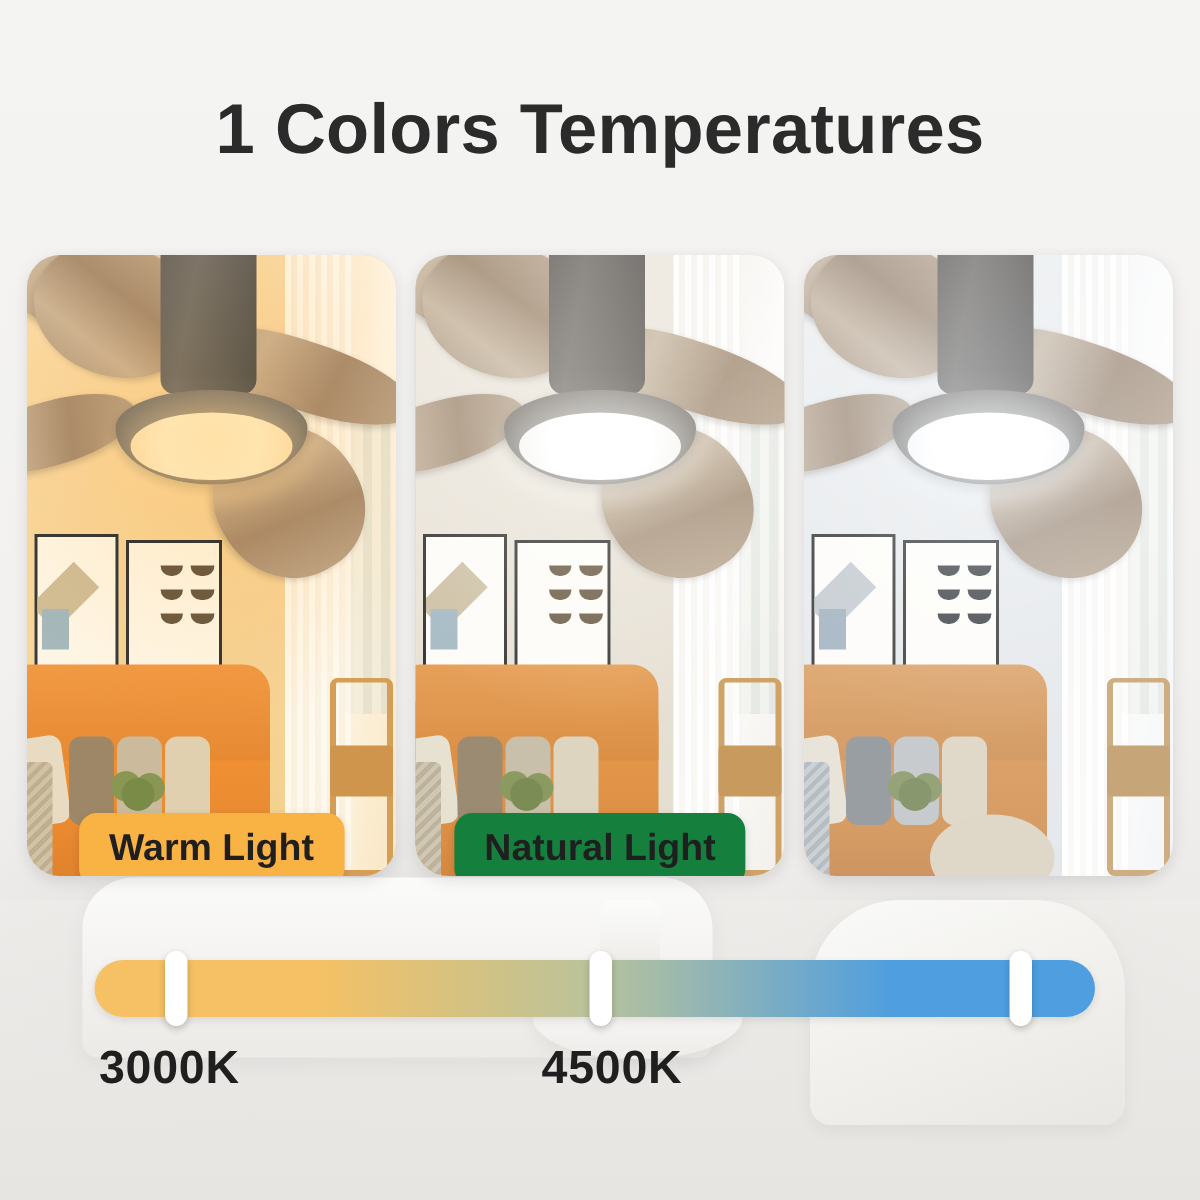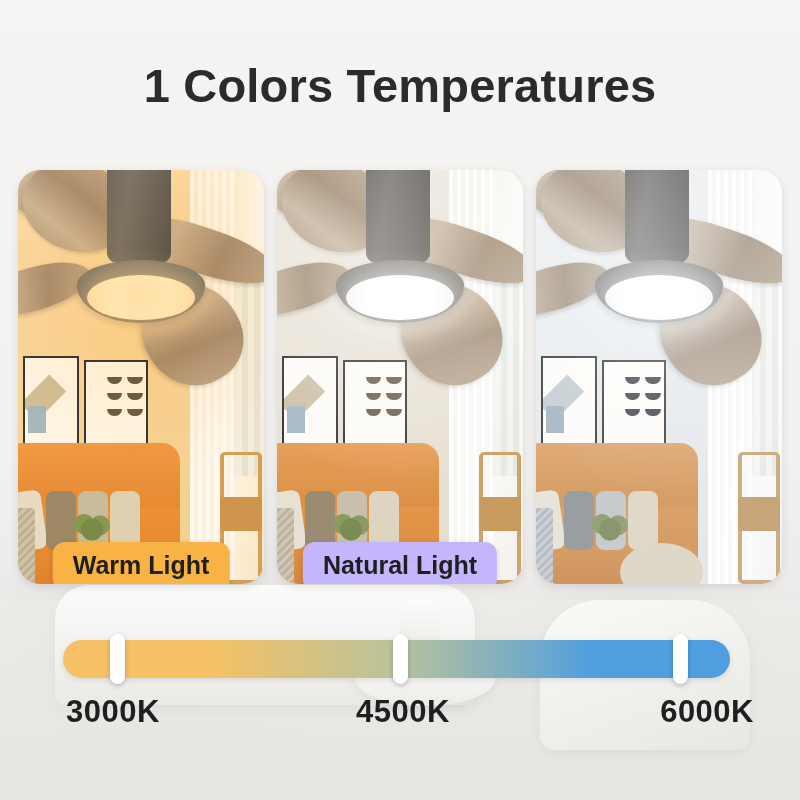--- a/index.html
+++ b/index.html
@@ -267,21 +267,21 @@
   }
   .handle {
     position: absolute; top: -6px;
     width: 15px; height: 50px;
     background: #ffffff;
     border-radius: 9px;
     box-shadow: 0 2px 5px rgba(0,0,0,.22);
   }
 
   
-  #kelvins { position: absolute; left: 40px; right: 34px; top: 694px; height: 46px; }
+  #kelvins { position: absolute; left: 40px; right: 24px; top: 694px; height: 46px; }
   .kelvin {
     position: absolute; top: 0;
     font-size: 31px; font-weight: bold; color: #1f1f1f;
     letter-spacing: .5px; white-space: nowrap;
   }
   .kelvin.k0 { left: 26px; }
   .kelvin.k1 { left: 50%; transform: translateX(-50%); text-align: center; }
   .kelvin.k2 { right: 12px; }
 </style>
 </head>
@@ -407,21 +407,21 @@
         <div class="blade b5"></div>
         <div class="downrod"></div>
         <div class="motor"></div>
         <div class="glow"></div>
         <div class="lightdisc"></div>
       </div>
 
       <div class="tint"></div>
     </div>
 
-    <div class="pill" style="background:#c4b5fd;color:#1f1f1f;">Natural Light</div>
+    <div class="pill" style="background:#15803d;color:#1f1f1f;">Natural Light</div>
   </div>
 
   <div class="panel white">
     <div class="scene">
       <div class="wall"></div>
 
       <div class="window">
         <div class="glass"></div>
         <div class="pane"></div>
         <div class="curtain"></div>
@@ -479,14 +479,13 @@
 <div id="slider-wrap">
   <div id="slider-track" style="background: linear-gradient(90deg, rgb(245, 193, 100) 0%, rgb(245, 193, 100) 22%, rgb(185, 195, 155) 50%, rgb(79, 158, 224) 80%, rgb(79, 158, 224) 100%);"></div>
   <div class="handle" style="left: 7%; background: rgb(255, 255, 255);"></div>
   <div class="handle" style="left: 49.5%; background: rgb(255, 255, 255);"></div>
   <div class="handle" style="left: 91.5%; background: rgb(255, 255, 255);"></div>
 </div>
 
 <div id="kelvins">
   <div class="kelvin k0">3000K</div>
   <div class="kelvin k1">4500K</div>
-  <div class="kelvin k2">6000K</div>
 </div>
 
 </body></html>

